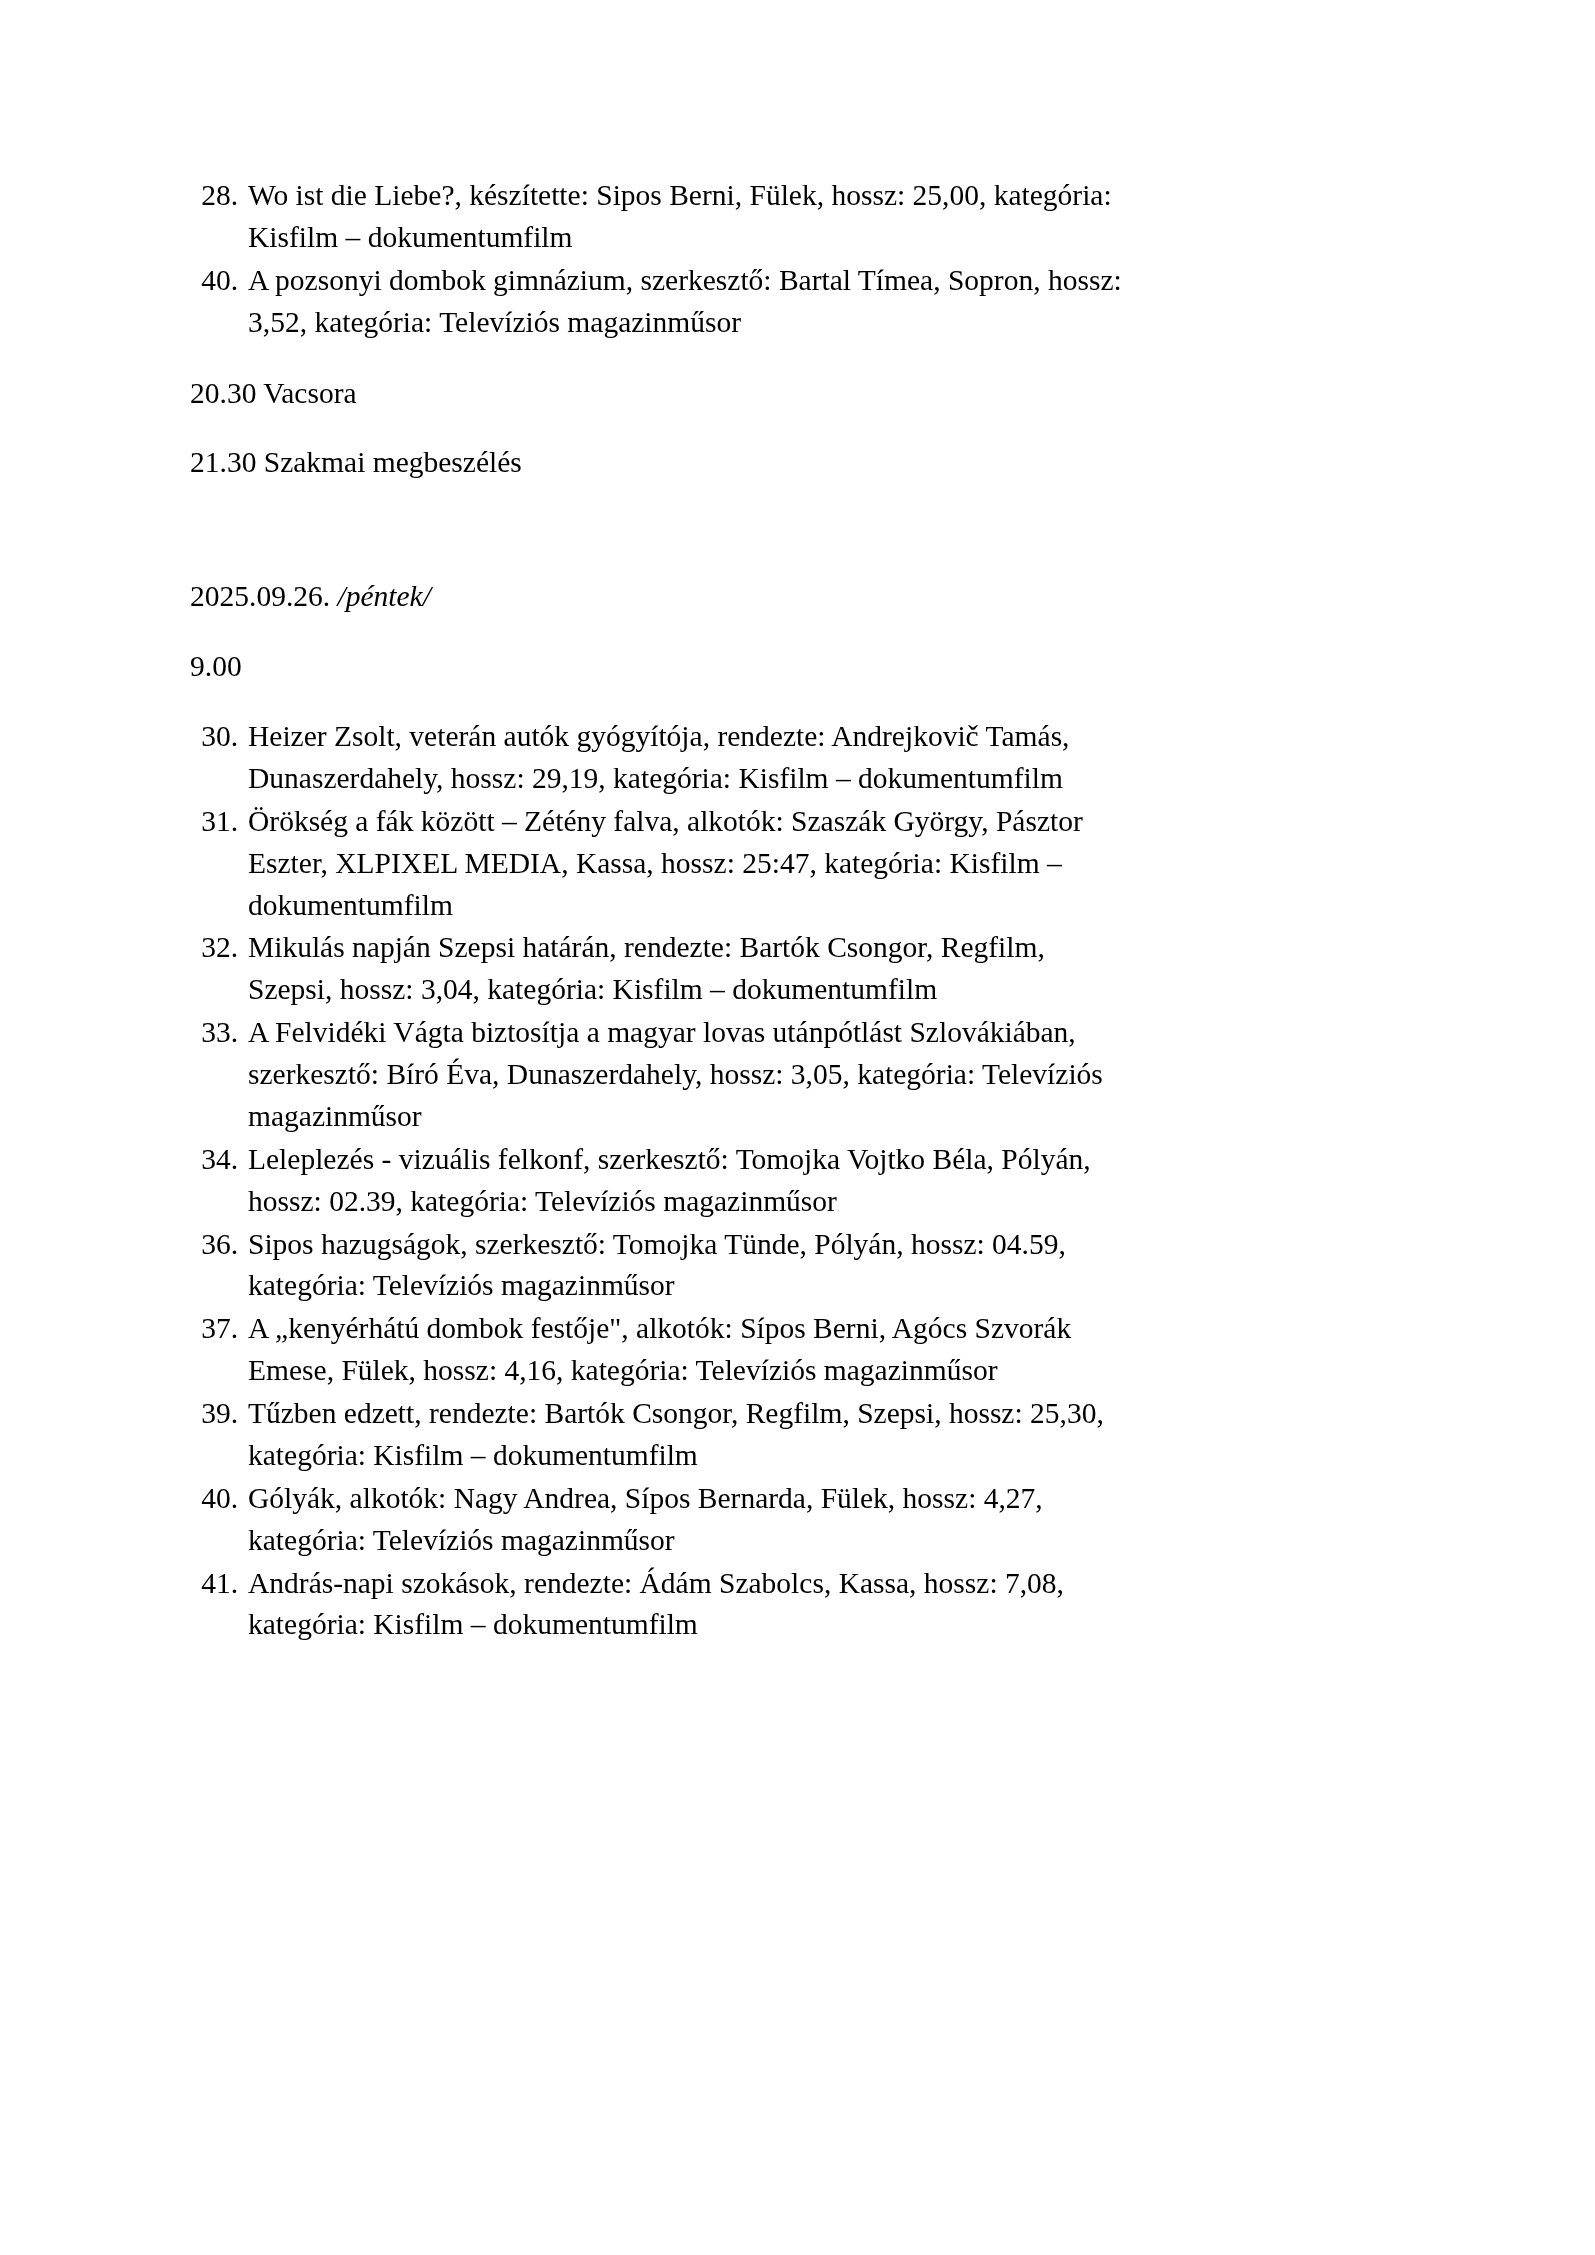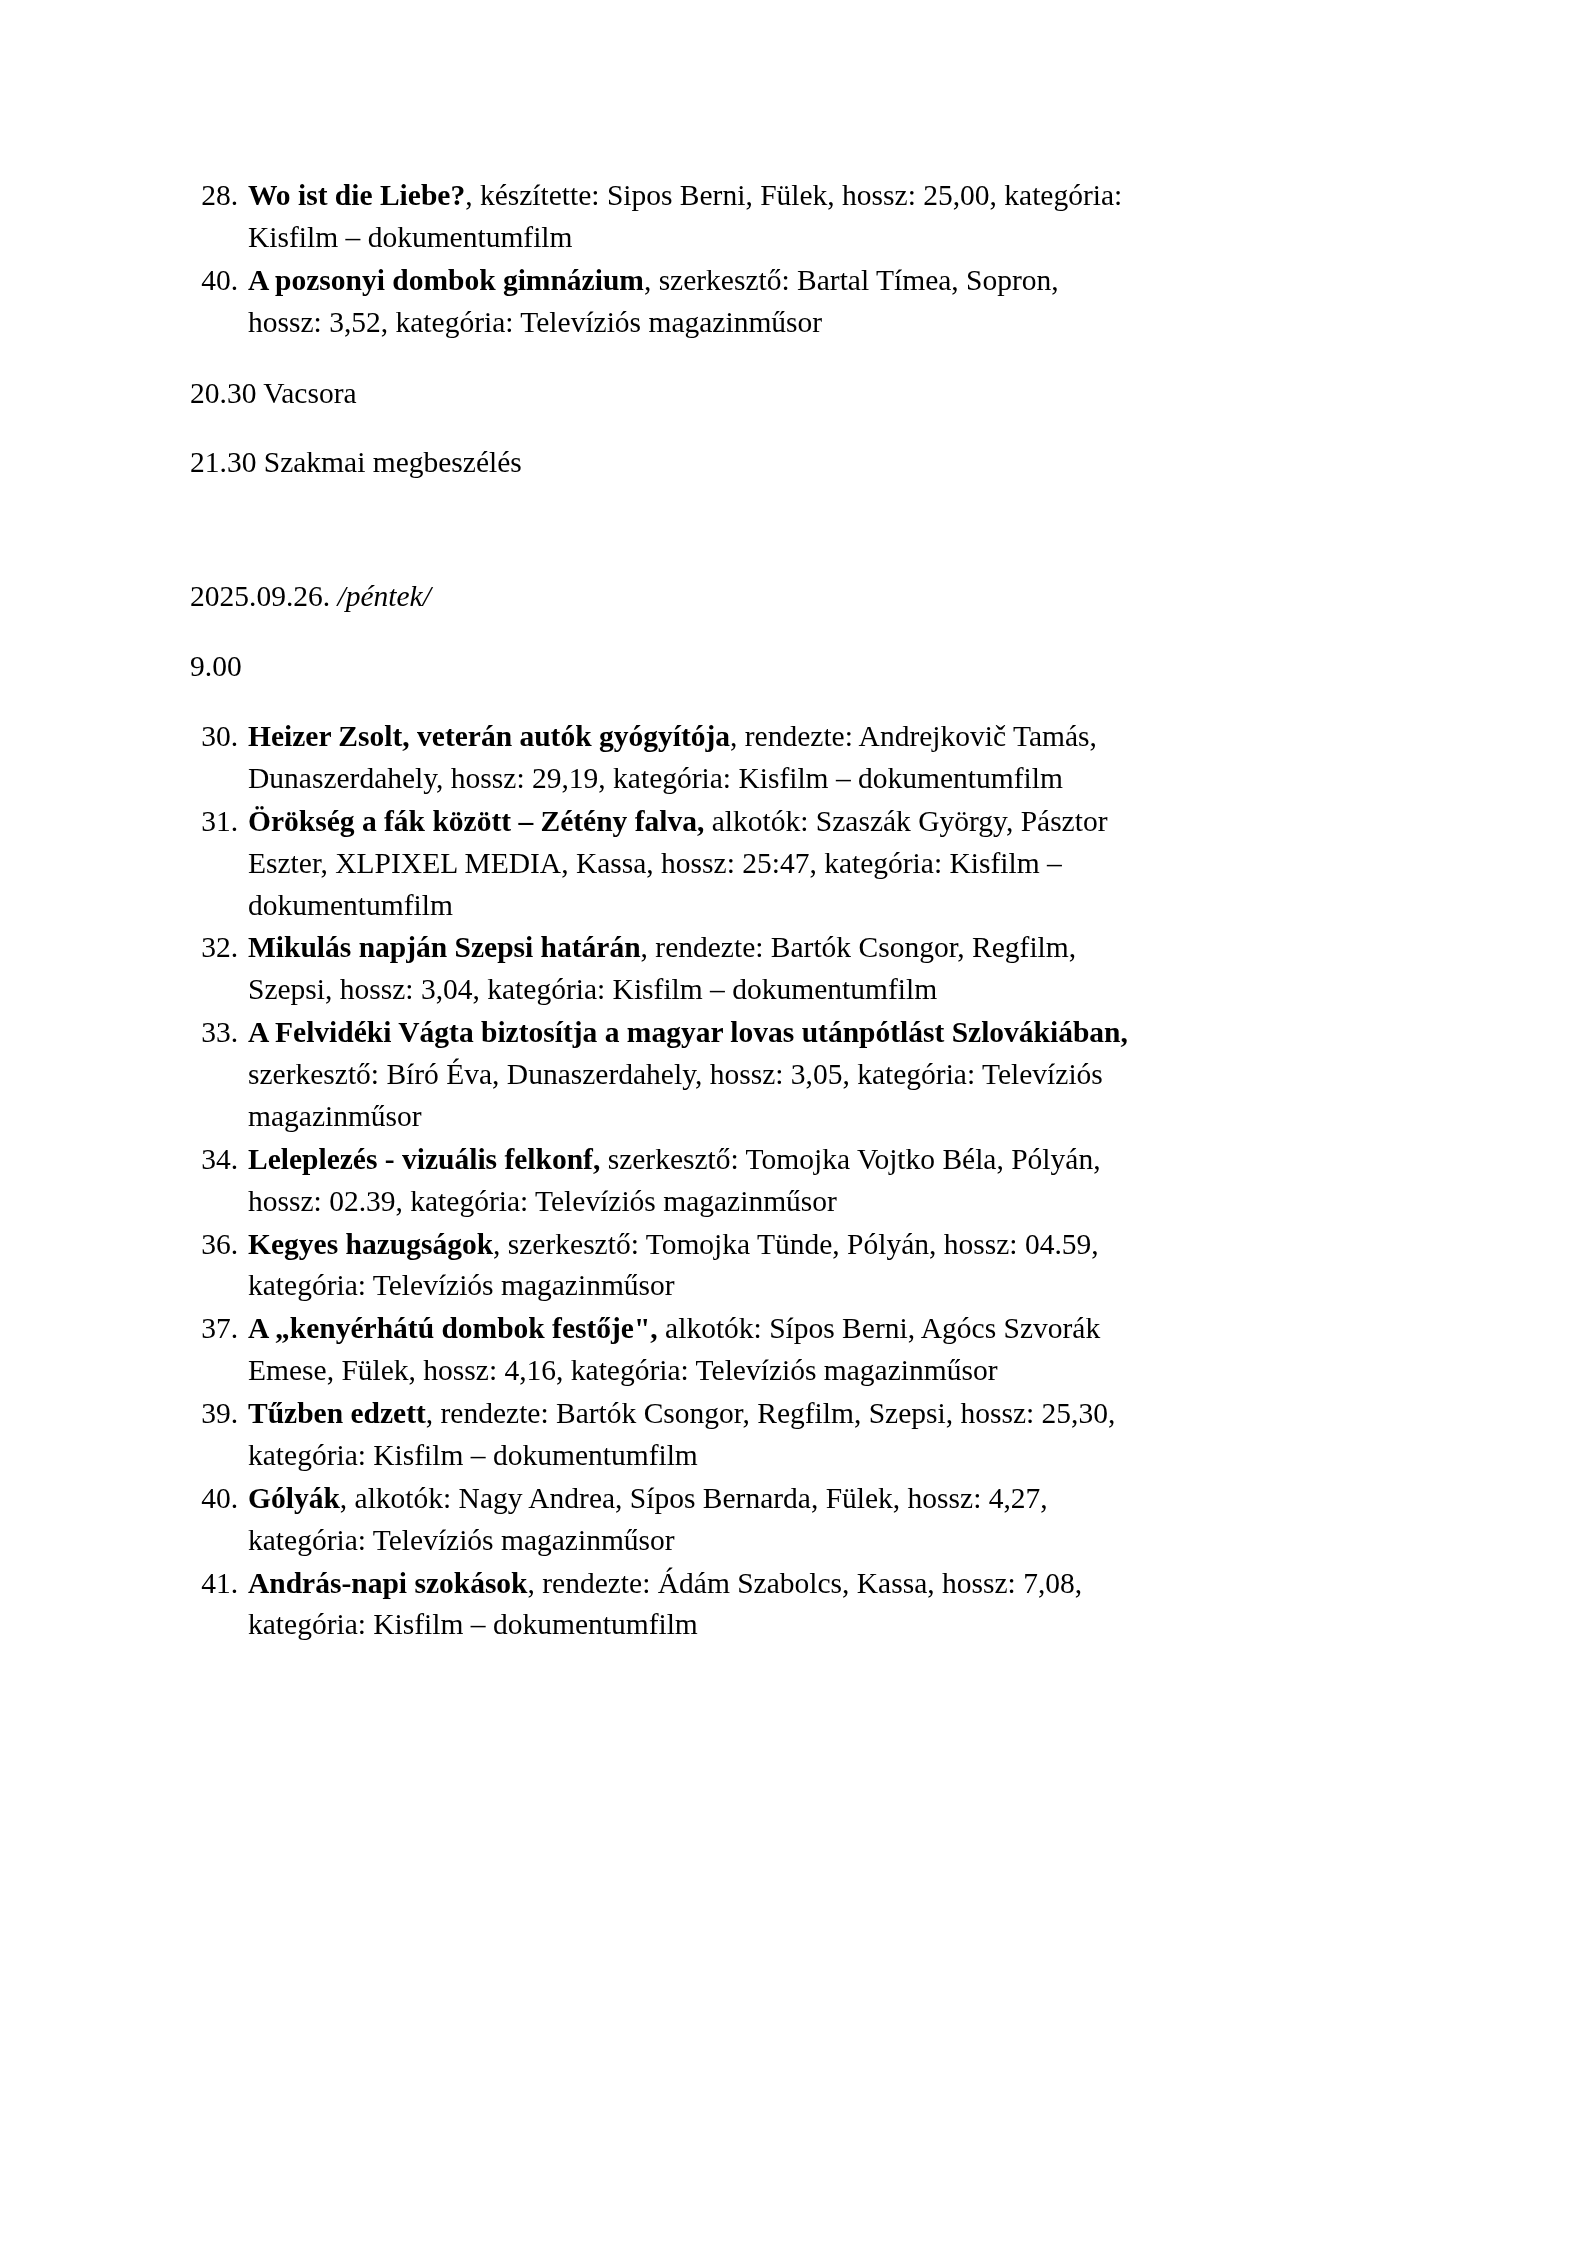--- a/index.html
+++ b/index.html
@@ -34,21 +34,21 @@
     margin: 0 0 1px 0;
   }
   ol.film-list > li .num {
     position: absolute;
     left: 0;
     top: 0;
     width: 48px;
     text-align: right;
   }
   .title {
-    font-weight: bold;
+    font-weight: normal;
   }
   .para {
     margin: 0;
   }
   .gap-sm { height: 28px; }
   .gap-lg { height: 92px; }
   .date-line .ital {
     font-style: italic;
   }
 </style>
@@ -95,21 +95,21 @@
       <li>
         <span class="num">32.</span><span class="title">Mikulás napján Szepsi határán</span><span>, rendezte: Bartók Csongor, Regfilm, Szepsi, hossz: 3,04, kategória: Kisfilm – dokumentumfilm</span>
       </li>
       <li>
         <span class="num">33.</span><span class="title">A Felvidéki Vágta biztosítja a magyar lovas utánpótlást Szlovákiában,</span><span> szerkesztő: Bíró Éva, Dunaszerdahely, hossz: 3,05, kategória: Televíziós magazinműsor</span>
       </li>
       <li>
         <span class="num">34.</span><span class="title">Leleplezés - vizuális felkonf,</span><span> szerkesztő: Tomojka Vojtko Béla, Pólyán, hossz: 02.39, kategória: Televíziós magazinműsor</span>
       </li>
       <li>
-        <span class="num">36.</span><span class="title">Kegyes hazugságok</span><span>, szerkesztő: Tomojka Tünde, Pólyán, hossz: 04.59, kategória: Televíziós magazinműsor</span>
+        <span class="num">36.</span><span class="title">Sipos hazugságok</span><span>, szerkesztő: Tomojka Tünde, Pólyán, hossz: 04.59, kategória: Televíziós magazinműsor</span>
       </li>
       <li>
         <span class="num">37.</span><span class="title">A „kenyérhátú dombok festője",</span><span> alkotók: Sípos Berni, Agócs Szvorák Emese, Fülek, hossz: 4,16, kategória: Televíziós magazinműsor</span>
       </li>
       <li>
         <span class="num">39.</span><span class="title">Tűzben edzett</span><span>, rendezte: Bartók Csongor, Regfilm, Szepsi, hossz: 25,30, kategória: Kisfilm – dokumentumfilm</span>
       </li>
       <li>
         <span class="num">40.</span><span class="title">Gólyák</span><span>, alkotók: Nagy Andrea, Sípos Bernarda, Fülek, hossz: 4,27, kategória: Televíziós magazinműsor</span>
       </li>

